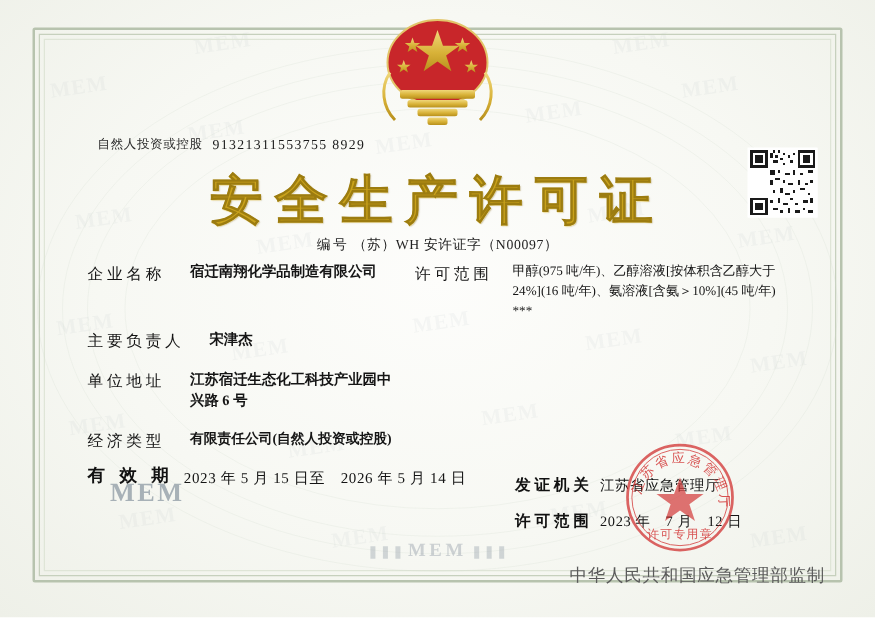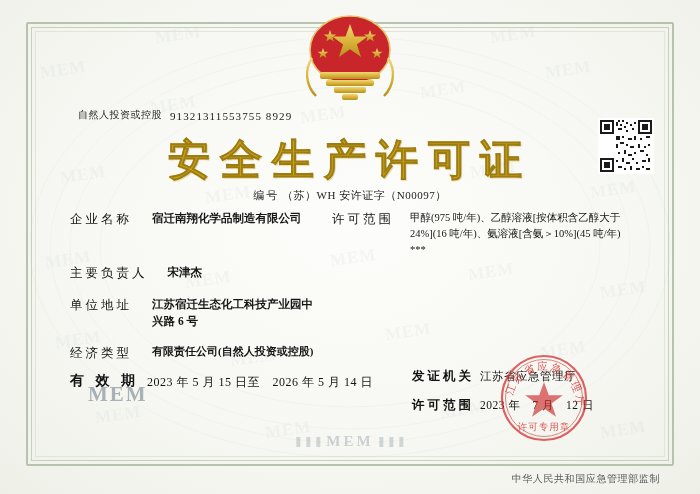--- a/index.html
+++ b/index.html
@@ -172,21 +172,21 @@
     font-weight: bold;
     font-size: 21px;
     letter-spacing: 2px;
     color: #8e9aa4;
     opacity:0.75;
     z-index:5;
   }
   
   .issuer {
     position:absolute;
-    left: 412px; top: 368px;
+    left: 412px; top: 380px;
     z-index:5;
   }
   .issuer .row2 { display:flex; align-items:baseline; margin-bottom:12px; }
   .issuer .lab {
     font-family: "Liberation Serif", serif;
     font-weight:bold;
     font-size: 12.5px;
     letter-spacing: 3px;
     color:#111;
     white-space:nowrap;
@@ -218,23 +218,23 @@
     font-size: 15px;
     letter-spacing: 3px;
     display:flex; align-items:center; gap:6px;
   }
   .bottom-band .tick {
     display:inline-block; width:4px; height:10px;
     background: rgba(150,160,170,0.4);
   }
   .footnote {
     position:absolute;
-    right: 40px; bottom: 8px;
-    font-family: "Liberation Serif", serif;
-    font-size: 10px;
+    right: 40px; bottom: 24px;
+    font-family: "Liberation Serif", serif;
+    font-size: 14px;
     color: #5a5a5a;
     letter-spacing: 0.6px;
     z-index:5;
   }
   .guilloche {
     position:absolute; inset:0; z-index:1; pointer-events:none; opacity:0.35;
   }
 </style>
 </head>
 <body>

